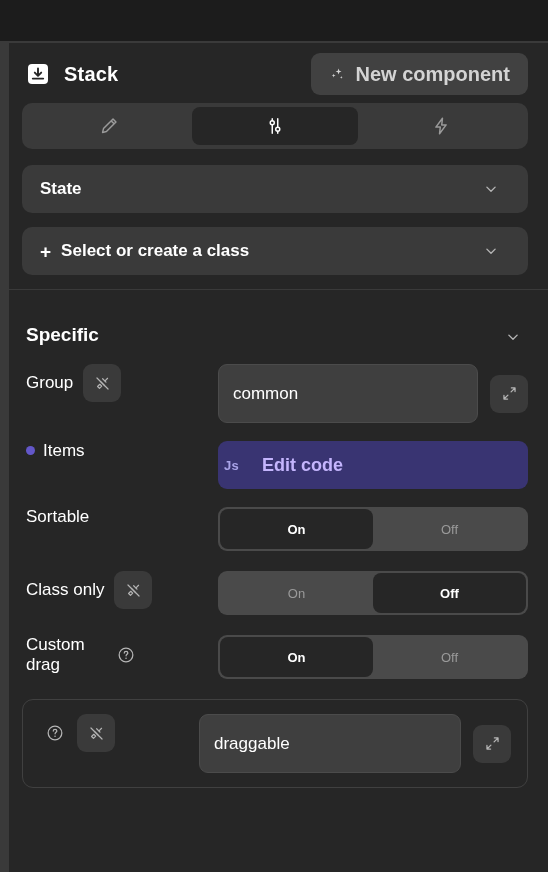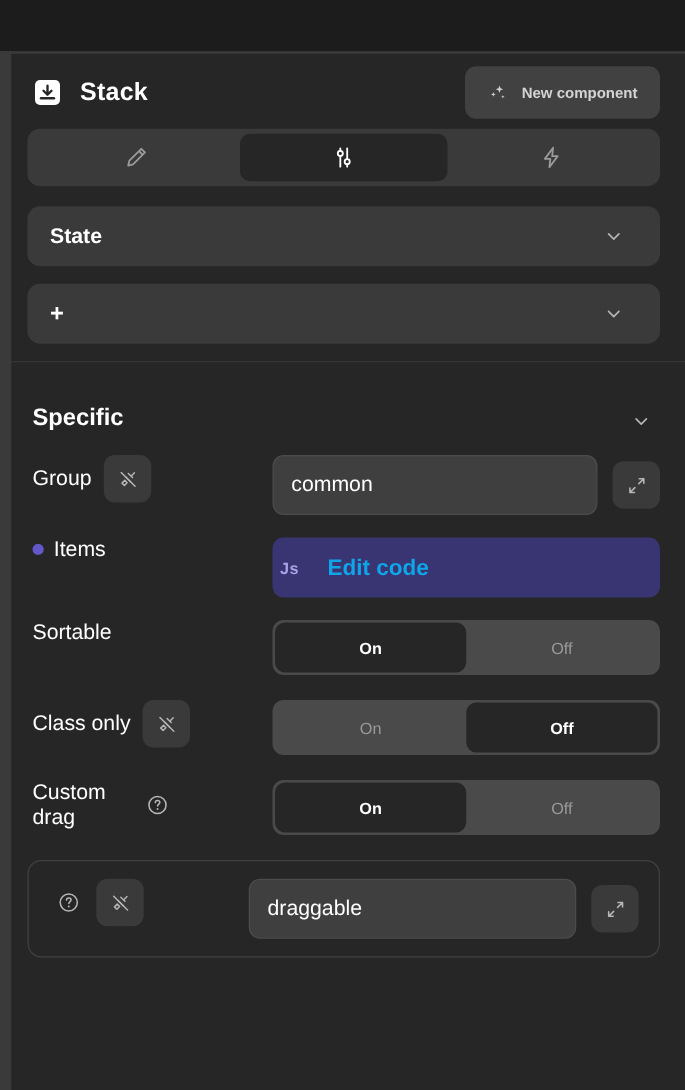--- a/index.html
+++ b/index.html
@@ -77,21 +77,21 @@
     align-items: center;
     gap: 10px;
     height: 42px;
     padding: 0 18px;
     background: #414141;
     border: none;
     border-radius: 9px;
     cursor: pointer;
   }
   .new-component-btn .label {
-    font-size: 12px;
+    font-size: 20px;
     font-weight: bold;
     color: #d4d4d4;
   }
   .sparkle-icon { width: 17px; height: 17px; display: block; flex: none; }
 
   
   .tab-bar {
     display: flex;
     height: 46px;
     background: #3a3a3a;
@@ -221,21 +221,21 @@
 
   .prop-control {
     flex: 1;
     display: flex;
     align-items: center;
     gap: 12px;
   }
 
   .text-input {
     flex: 1;
-    height: 48px;
+    height: 59px;
     background: #3f3f3f;
     border: 1px solid #4b4b4b;
     border-radius: 9px;
     color: #ffffff;
     font-size: 17px;
     font-family: "Liberation Sans", sans-serif;
     padding: 0 14px;
     outline: none;
   }
 
@@ -254,21 +254,21 @@
   }
   .js-badge {
     font-size: 13px;
     font-weight: bold;
     color: #a9a3e8;
     letter-spacing: 0.3px;
   }
   .code-btn .label {
     font-size: 18px;
     font-weight: bold;
-    color: #0ea5e9;
+    color: #c4b5fd;
   }
 
   
   .segmented {
     flex: 1;
     display: flex;
     height: 44px;
     background: #4a4a4a;
     border-radius: 9px;
     padding: 2px;
@@ -357,20 +357,21 @@
     <div class="select-row">
       <span class="select-label">State</span>
       <svg width="18" height="18" viewBox="0 0 24 24">
         <path d="M6.5 9.5 L12 15 L17.5 9.5" fill="none" stroke="#b5b5b5" stroke-width="1.8" stroke-linecap="round" stroke-linejoin="round"></path>
       </svg>
     </div>
 
     <div class="select-row">
       <span class="select-label">
         <span class="plus-glyph">+</span>
+        <span>Select or create a class</span>
       </span>
       <svg width="18" height="18" viewBox="0 0 24 24">
         <path d="M6.5 9.5 L12 15 L17.5 9.5" fill="none" stroke="#b5b5b5" stroke-width="1.8" stroke-linecap="round" stroke-linejoin="round"></path>
       </svg>
     </div>
   </div>
 
   <div class="divider"></div>
 
   <div class="specific-zone">

